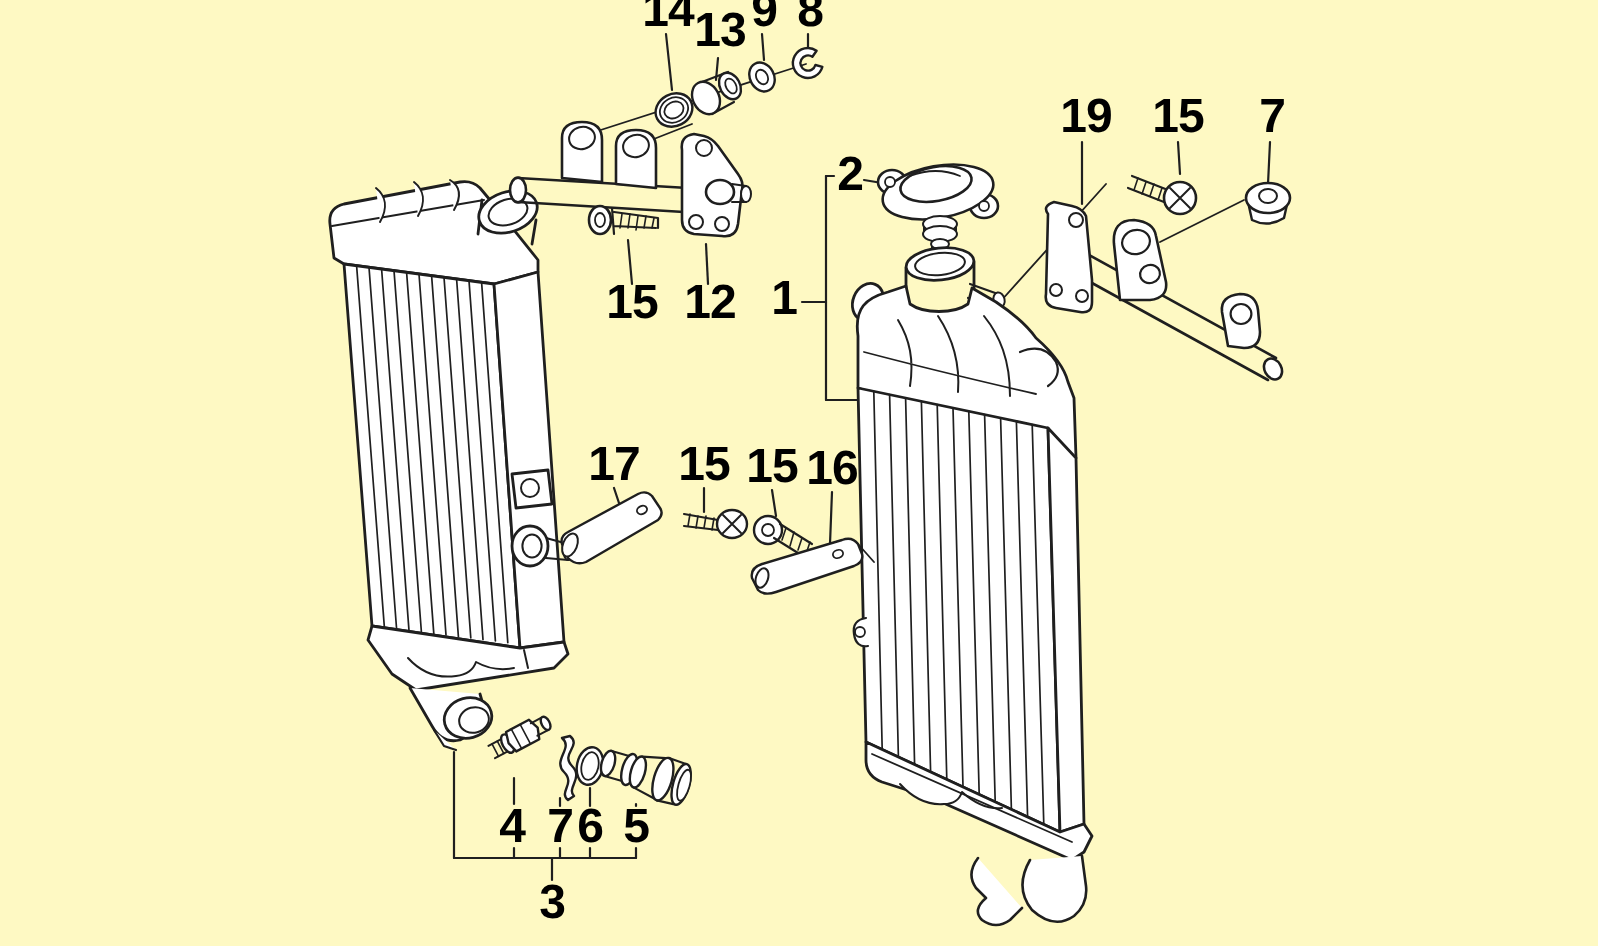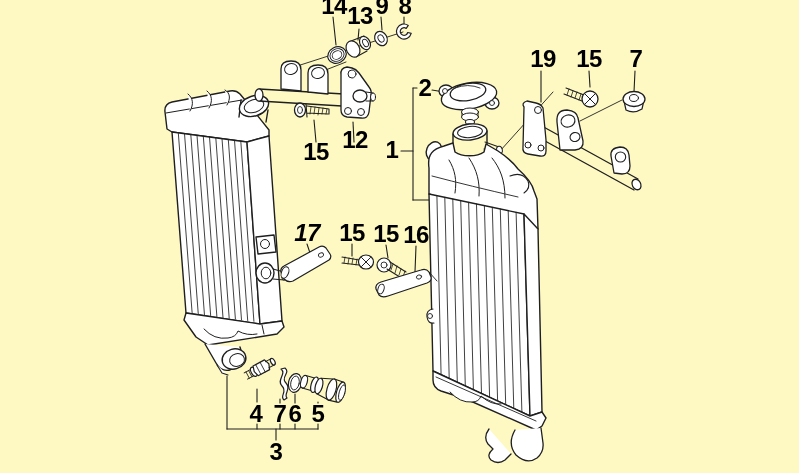--- a/index.html
+++ b/index.html
@@ -294,22 +294,22 @@
       <div class="part-label" style="left: 334px; top: 6px; color: rgb(0, 0, 0);">14</div>
       <div class="part-label" style="left: 360px; top: 16px; color: rgb(0, 0, 0);">13</div>
       <div class="part-label" style="left: 382px; top: 6px; color: rgb(0, 0, 0);">9</div>
       <div class="part-label" style="left: 405px; top: 6px; color: rgb(0, 0, 0);">8</div>
       <div class="part-label" style="left: 425px; top: 88px; color: rgb(0, 0, 0);">2</div>
       <div class="part-label" style="left: 392px; top: 150px; color: rgb(0, 0, 0);">1</div>
       <div class="part-label" style="left: 543px; top: 59px; color: rgb(0, 0, 0);">19</div>
       <div class="part-label" style="left: 589px; top: 59px; color: rgb(0, 0, 0);">15</div>
       <div class="part-label" style="left: 636px; top: 59px; color: rgb(0, 0, 0);">7</div>
       <div class="part-label" style="left: 316px; top: 152px; color: rgb(0, 0, 0);">15</div>
-      <div class="part-label" style="left: 355px; top: 140px; color: rgb(0, 0, 0);">12</div>
-      <div class="part-label" style="left: 307px; top: 233px; color: rgb(0, 0, 0); font-style: italic;">17</div>
+      <div class="part-label" style="left: 355px; top: 152px; color: rgb(0, 0, 0);">12</div>
+      <div class="part-label" style="left: 307px; top: 233px; color: rgb(0, 0, 0);">17</div>
       <div class="part-label" style="left: 352px; top: 233px; color: rgb(0, 0, 0);">15</div>
       <div class="part-label" style="left: 386px; top: 234px; color: rgb(0, 0, 0);">15</div>
       <div class="part-label" style="left: 416px; top: 235px; color: rgb(0, 0, 0);">16</div>
       <div class="part-label" style="left: 256px; top: 414px; color: rgb(0, 0, 0);">4</div>
       <div class="part-label" style="left: 280px; top: 414px; color: rgb(0, 0, 0);">7</div>
       <div class="part-label" style="left: 295px; top: 414px; color: rgb(0, 0, 0);">6</div>
       <div class="part-label" style="left: 318px; top: 414px; color: rgb(0, 0, 0);">5</div>
       <div class="part-label" style="left: 276px; top: 452px; color: rgb(0, 0, 0);">3</div>
     </div>
 

